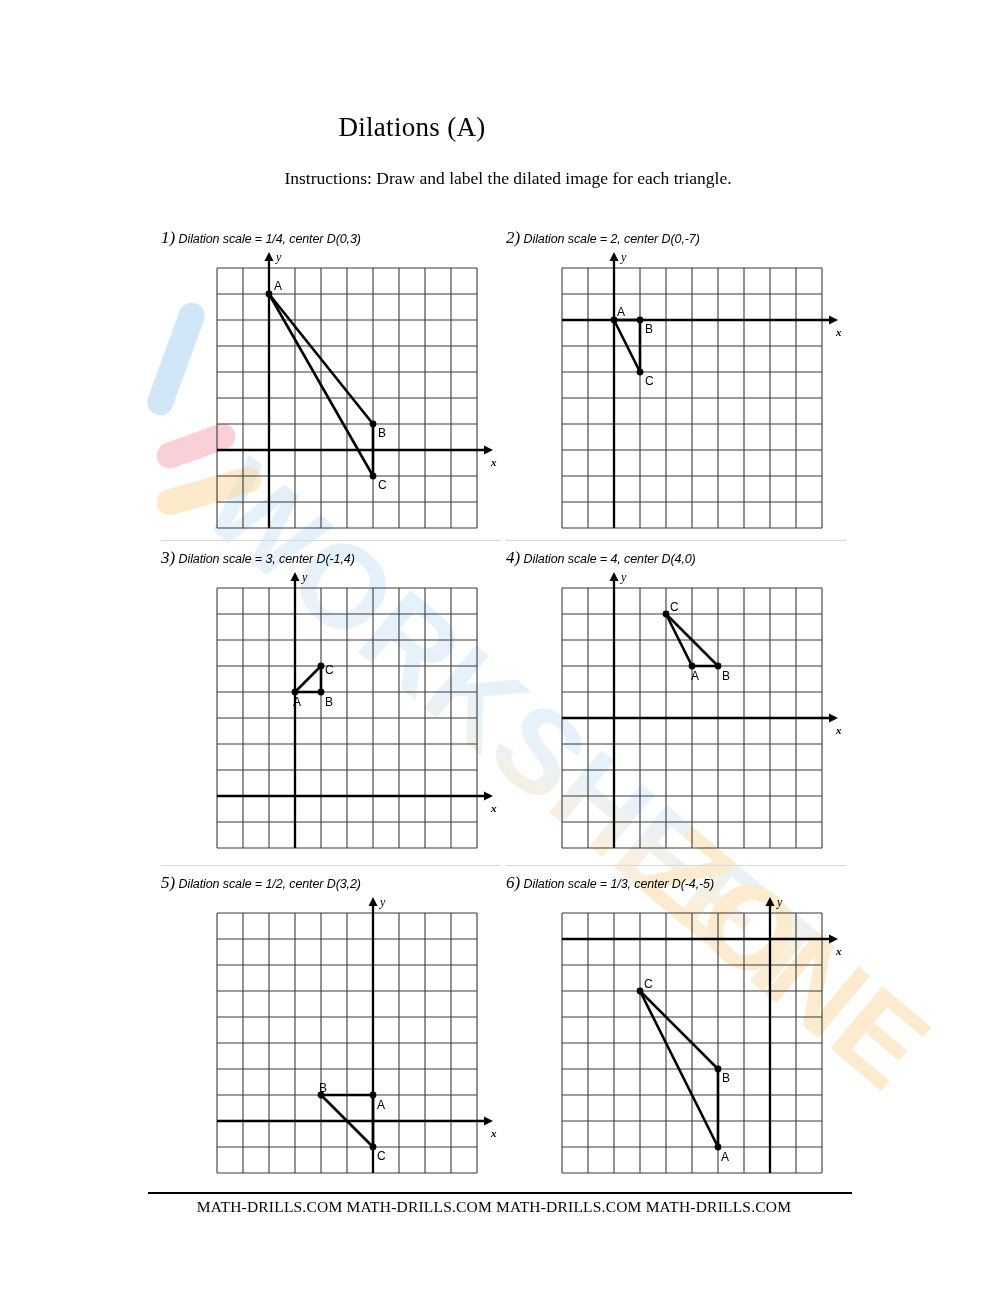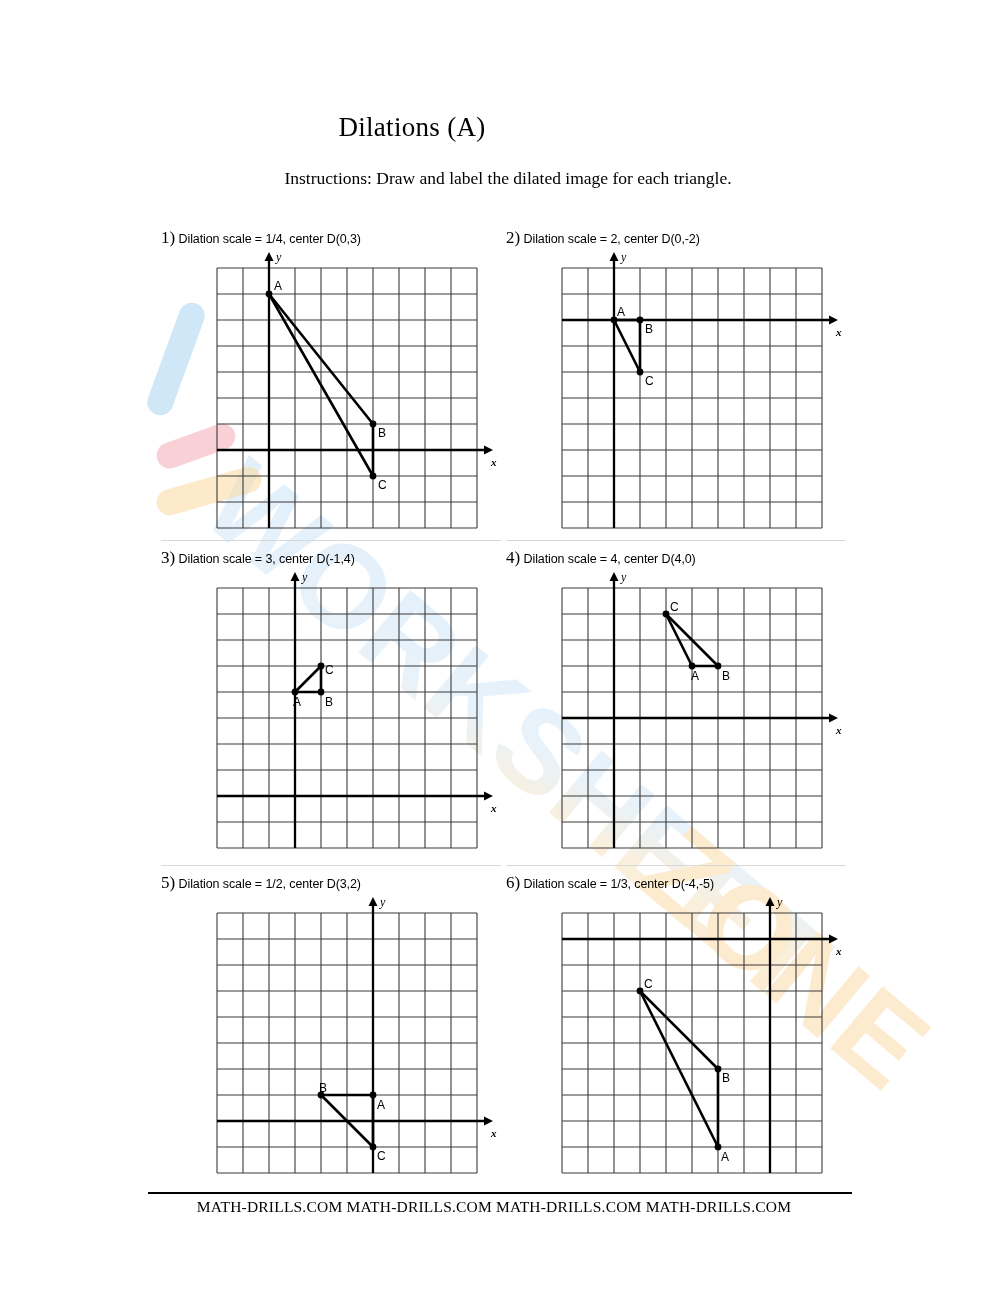--- a/index.html
+++ b/index.html
@@ -56,20 +56,21 @@
   .problem {
     position: absolute;
     width: 350px;
   }
   .prob-label {
     position: absolute;
     left: 6px;
     top: 0;
     white-space: nowrap;
     height: 18px;
+    font-style: italic;
   }
   .prob-num {
     font-family: "Liberation Serif", serif;
     font-size: 17px;
     vertical-align: baseline;
   }
   .prob-text {
     font-family: "Liberation Sans", sans-serif;
     font-size: 12.5px;
     letter-spacing: -0.1px;
@@ -180,21 +181,21 @@
           <line x1="170" y1="174" x2="170" y2="226" stroke="#000" stroke-width="2.6" stroke-linecap="round"></line>
           <circle cx="66" cy="44" r="3.4" fill="#000"></circle>
           <text x="71" y="40" font-family="Liberation Sans, sans-serif" font-size="12" fill="#000">A</text>
           <circle cx="170" cy="174" r="3.4" fill="#000"></circle>
           <text x="175" y="187" font-family="Liberation Sans, sans-serif" font-size="12" fill="#000">B</text>
           <circle cx="170" cy="226" r="3.4" fill="#000"></circle>
           <text x="175" y="239" font-family="Liberation Sans, sans-serif" font-size="12" fill="#000">C</text>
         </svg></div>
     </div>
     <div class="problem" style="left: 500px; top: 228px;">
-      <div class="prob-label"><span class="prob-num">2)</span><span class="prob-text"> Dilation scale = 2, center D(0,-2)</span></div>
+      <div class="prob-label"><span class="prob-num">2)</span><span class="prob-text"> Dilation scale = 2, center D(0,-7)</span></div>
       <div class="grid-wrap"><svg width="304" height="286" viewBox="0 0 304 286">
           <line x1="14" y1="18" x2="14" y2="278" stroke="#3a3a3a" stroke-width="1.1"></line>
           <line x1="40" y1="18" x2="40" y2="278" stroke="#3a3a3a" stroke-width="1.1"></line>
           <line x1="66" y1="18" x2="66" y2="278" stroke="#3a3a3a" stroke-width="1.1"></line>
           <line x1="92" y1="18" x2="92" y2="278" stroke="#3a3a3a" stroke-width="1.1"></line>
           <line x1="118" y1="18" x2="118" y2="278" stroke="#3a3a3a" stroke-width="1.1"></line>
           <line x1="144" y1="18" x2="144" y2="278" stroke="#3a3a3a" stroke-width="1.1"></line>
           <line x1="170" y1="18" x2="170" y2="278" stroke="#3a3a3a" stroke-width="1.1"></line>
           <line x1="196" y1="18" x2="196" y2="278" stroke="#3a3a3a" stroke-width="1.1"></line>
           <line x1="222" y1="18" x2="222" y2="278" stroke="#3a3a3a" stroke-width="1.1"></line>

